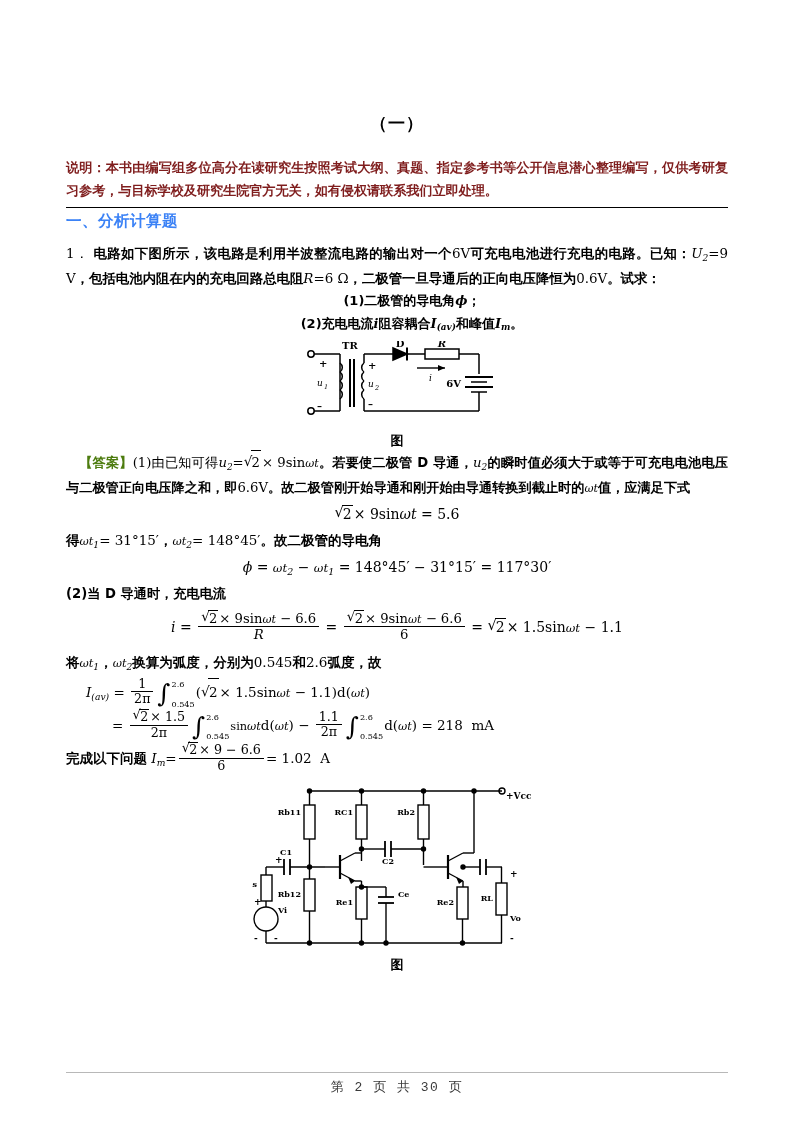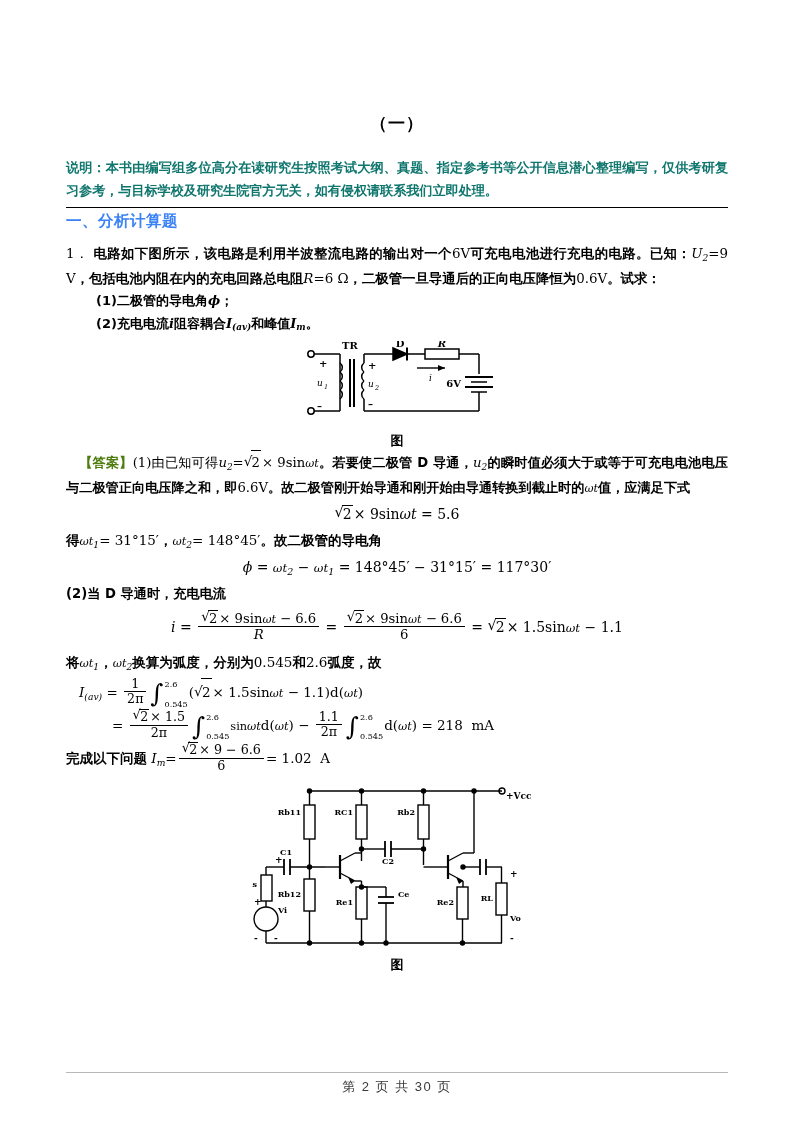--- a/index.html
+++ b/index.html
@@ -35,21 +35,21 @@
     font-weight: bold;
     font-family: "DejaVu Serif", "Liberation Serif", serif;
     letter-spacing: 1px;
     margin-top: 113px;
     margin-bottom: 0;
     line-height: 1.2;
   }
 
   
   .notice {
-    color: #0f766e;
+    color: #7f1d1d;
     font-weight: bold;
     font-size: 13.2px;
     line-height: 1.72;
     text-align: justify;
     margin-top: 24px;
     letter-spacing: -0.1px;
   }
 
   
   .section-rule {
@@ -82,20 +82,21 @@
   .ser { font-family: "DejaVu Serif", "Liberation Serif", serif; }
   .it { font-style: italic; font-family: "DejaVu Serif","Liberation Serif",serif; }
   .sub { font-size: 0.68em; vertical-align: -0.28em; }
   .sm { font-size: 0.84em; }
 
   .q-sub {
     margin-left: 30px;
     font-size: 13px;
     line-height: 1.72;
     font-weight: bold;
+    text-align: center;
   }
 
   
   .ans-tag {
     color: #4d7c0f;
     font-weight: bold;
   }
   .ans-block {
     font-size: 13.2px;
     line-height: 1.86;
@@ -108,21 +109,21 @@
     font-family: "DejaVu Serif", "Liberation Serif", serif;
     font-size: 14px;
     margin: 5px 0;
   }
   .math-line {
     font-family: "DejaVu Serif", "Liberation Serif", serif;
     font-size: 13.5px;
     line-height: 2.0;
     margin: 2px 0;
   }
-  .math-indent { margin-left: 13px; }
+  .math-indent { margin-left: 20px; }
   .math-indent2 { margin-left: 46px; }
 
   
   .frac {
     display: inline-block;
     vertical-align: middle;
     text-align: center;
     font-size: 0.94em;
     line-height: 1.15;
     margin: 0 2px;
@@ -197,21 +198,21 @@
     top: 1072px;
     width: 662px;
     text-align: center;
   }
   .footer-rule {
     border: 0;
     border-top: 0.8px solid #b8b8b8;
     margin: 0 0 5px 0;
   }
   .footer-text {
-    font-family: Liberation Sans, sans-serif;
+    font-family: Liberation Mono, monospace;
     font-size: 13px;
     color: #3a3a3a;
     letter-spacing: 1.5px;
   }
 </style>
 </head>
 <body>
 
 <div class="page">
   <div class="content">

